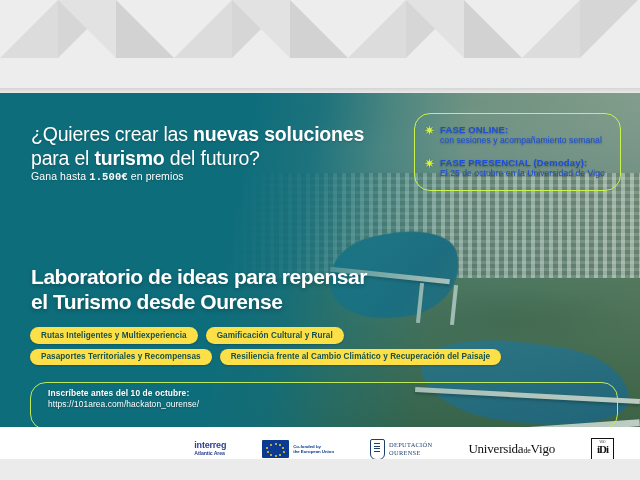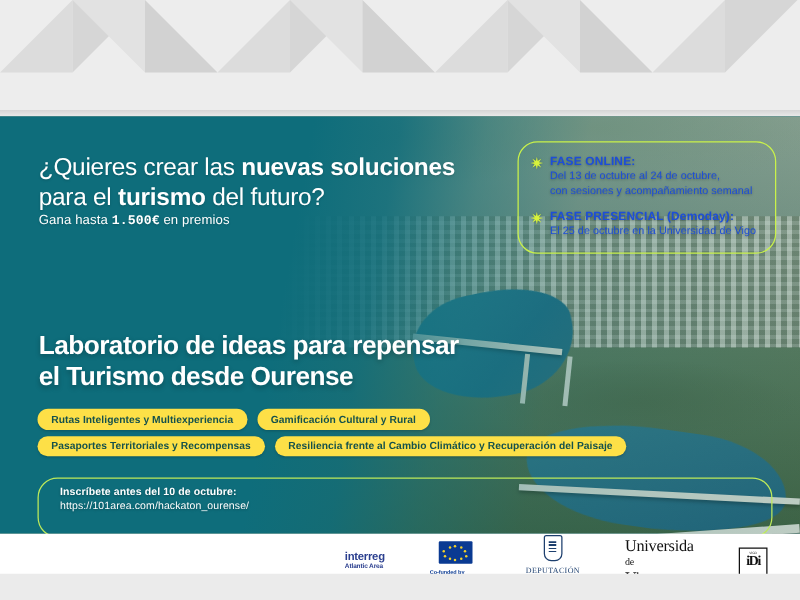--- a/index.html
+++ b/index.html
@@ -272,21 +272,21 @@
     padding-right: 26px;
     box-sizing: border-box;
   }
   .bottom-strip {
     position: absolute;
     left: 0; top: 459px;
     width: 640px; height: 21px;
     background: #ebebeb;
   }
 
-  .logo { display: flex; align-items: center; flex-direction: column; }
+  .logo { display: flex; align-items: center; }
 
   .logo-interreg { flex-direction: column; align-items: flex-start; line-height: 1; }
   .logo-interreg .ir-main {
     font-size: 9px; font-weight: 700; color: #2b3f8f; letter-spacing: -.2px;
   }
   .logo-interreg .ir-sub {
     font-size: 5.2px; font-weight: 700; color: #2b3f8f; letter-spacing: -.1px; margin-top: 1px;
   }
 
   .logo-eu { gap: 4px; }
@@ -396,21 +396,20 @@
     <span class="headline-line"><span>para el </span><span class="b">turismo</span><span> del futuro?</span></span>
   </div>
 
   <div class="prize"><span>Gana hasta </span><span class="b">1.500€</span><span> en premios</span></div>
 
   <div class="phases">
     <div class="phase-row">
       <span class="star">✷</span>
       <span class="phase-text">
         <span class="phase-title">FASE ONLINE:</span>
-        <span class="phase-detail">Del 13 de octubre al 24 de octubre,</span>
         <span class="phase-detail">con sesiones y acompañamiento semanal</span>
       </span>
     </div>
     <div class="phase-row">
       <span class="star">✷</span>
       <span class="phase-text">
         <span class="phase-title">FASE PRESENCIAL (Demoday):</span>
         <span class="phase-detail">El 25 de octubre en la Universidad de Vigo</span>
       </span>
     </div>

